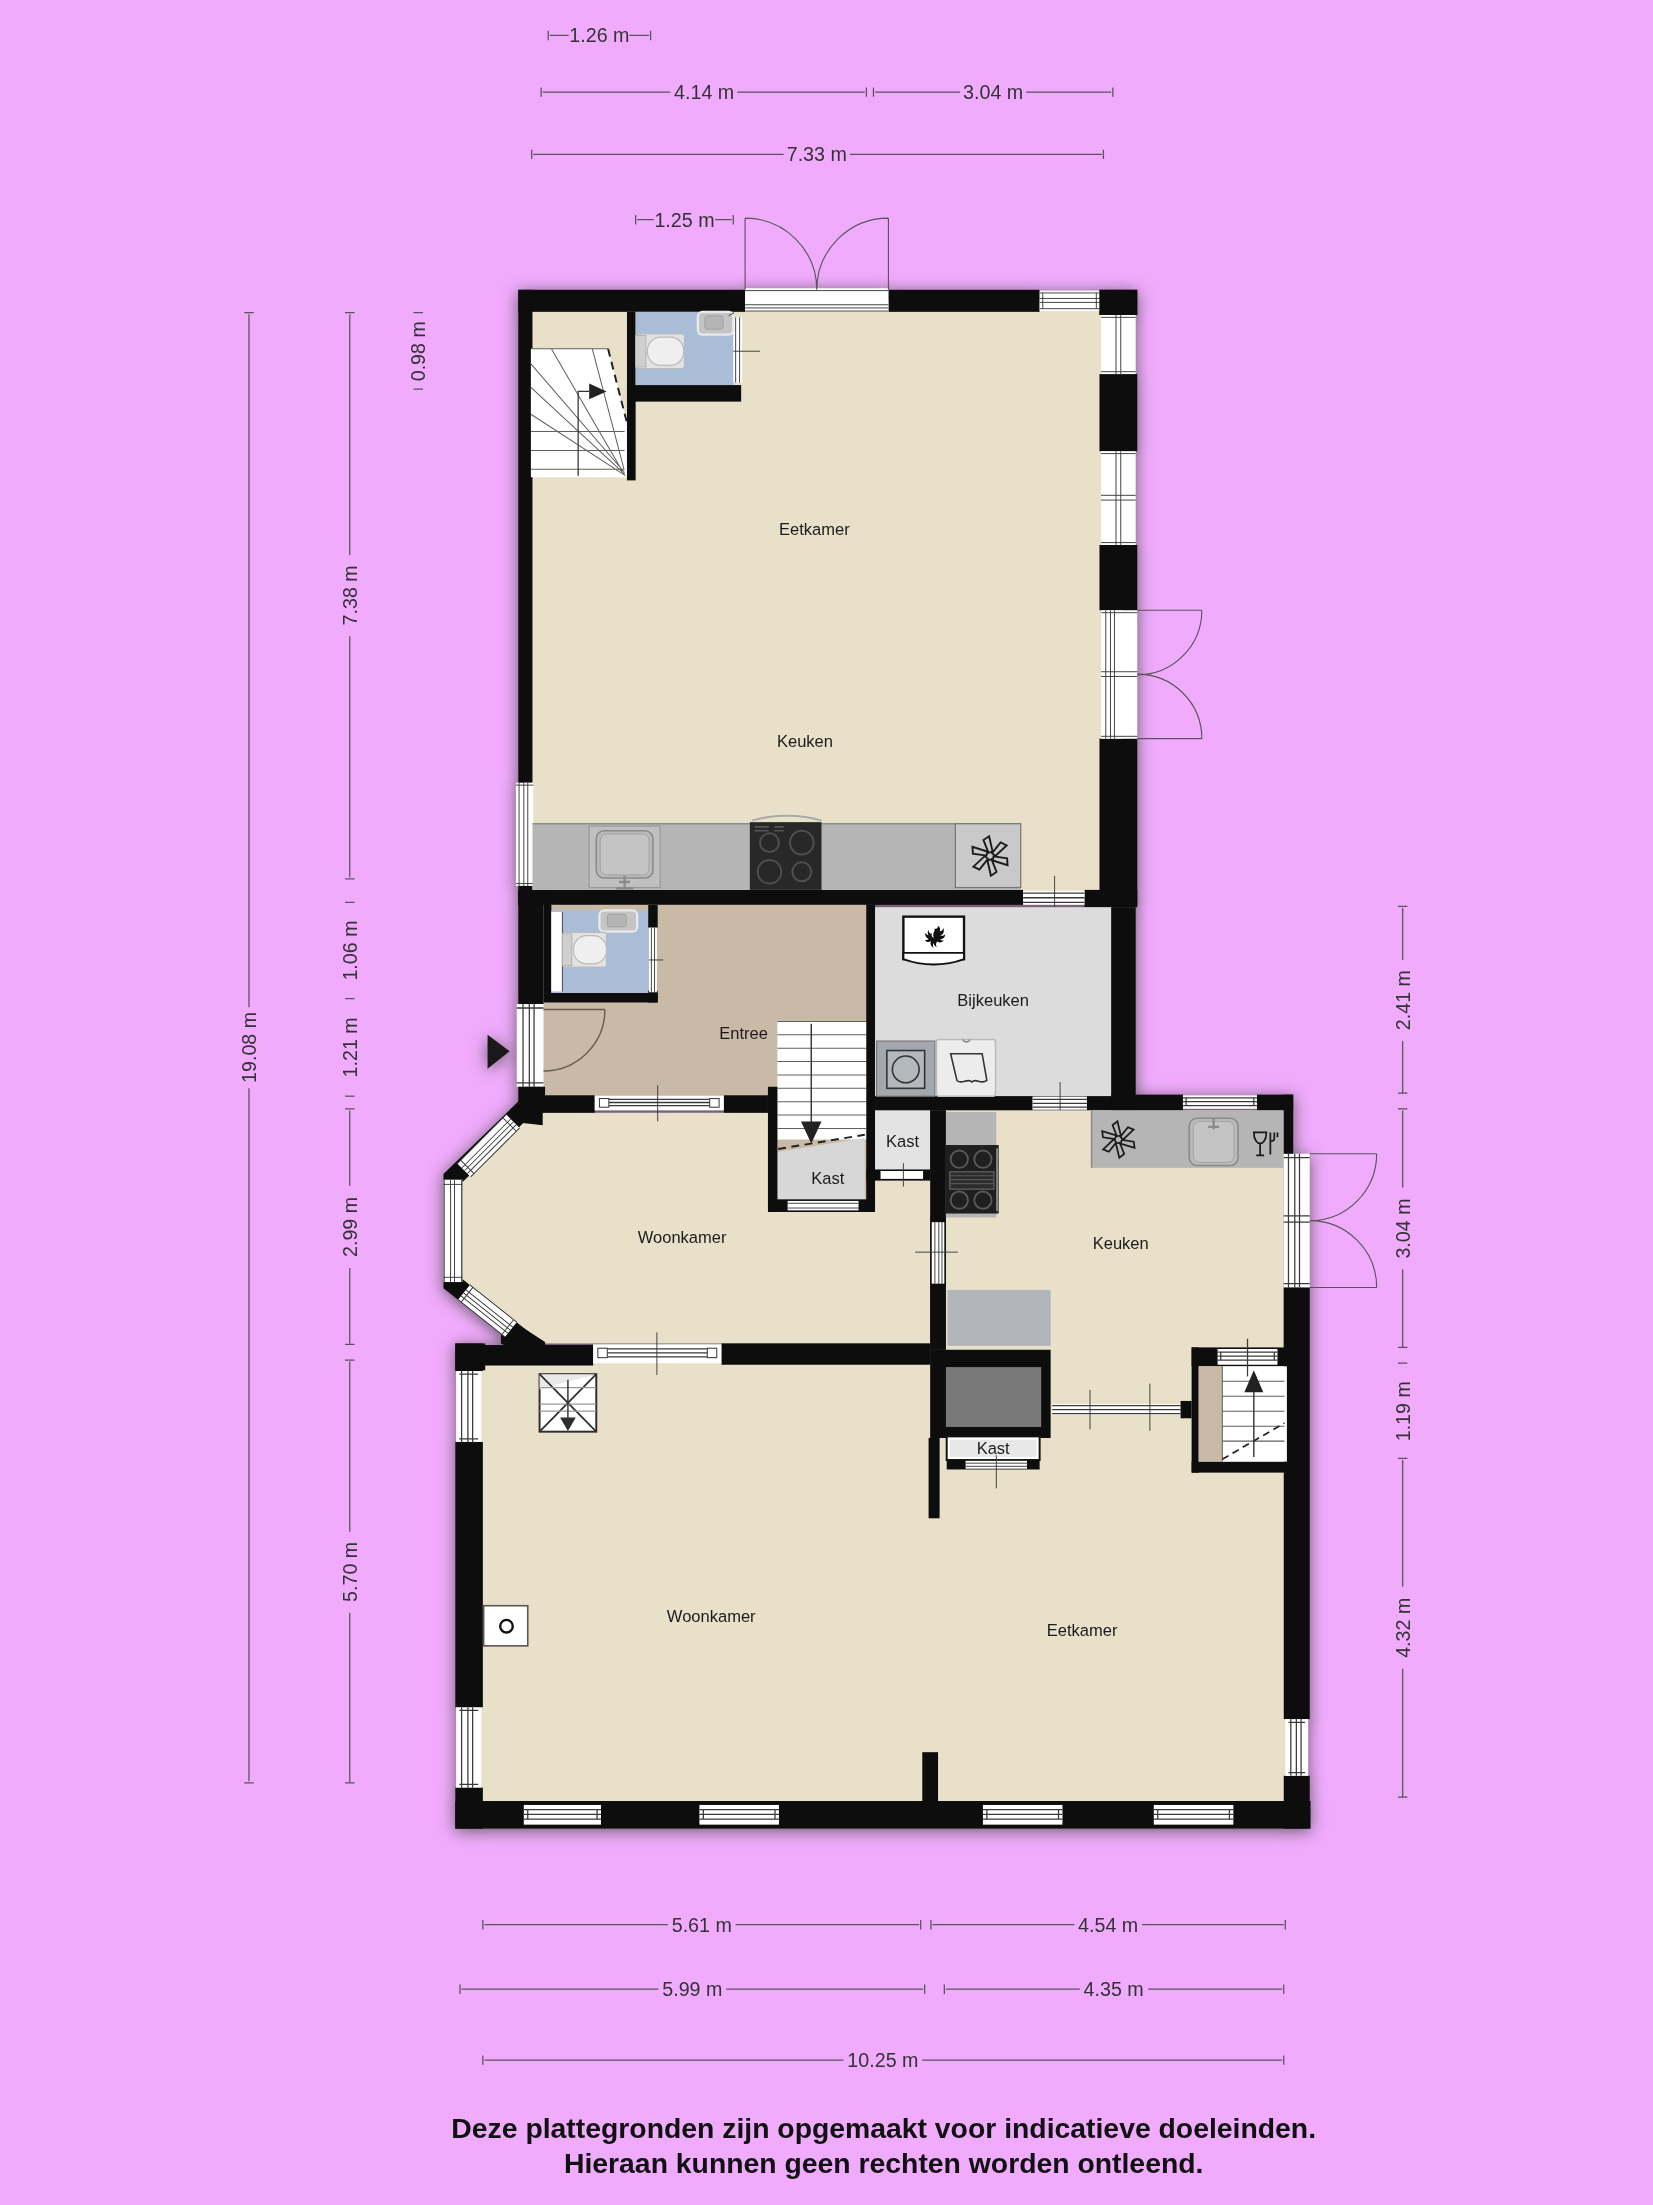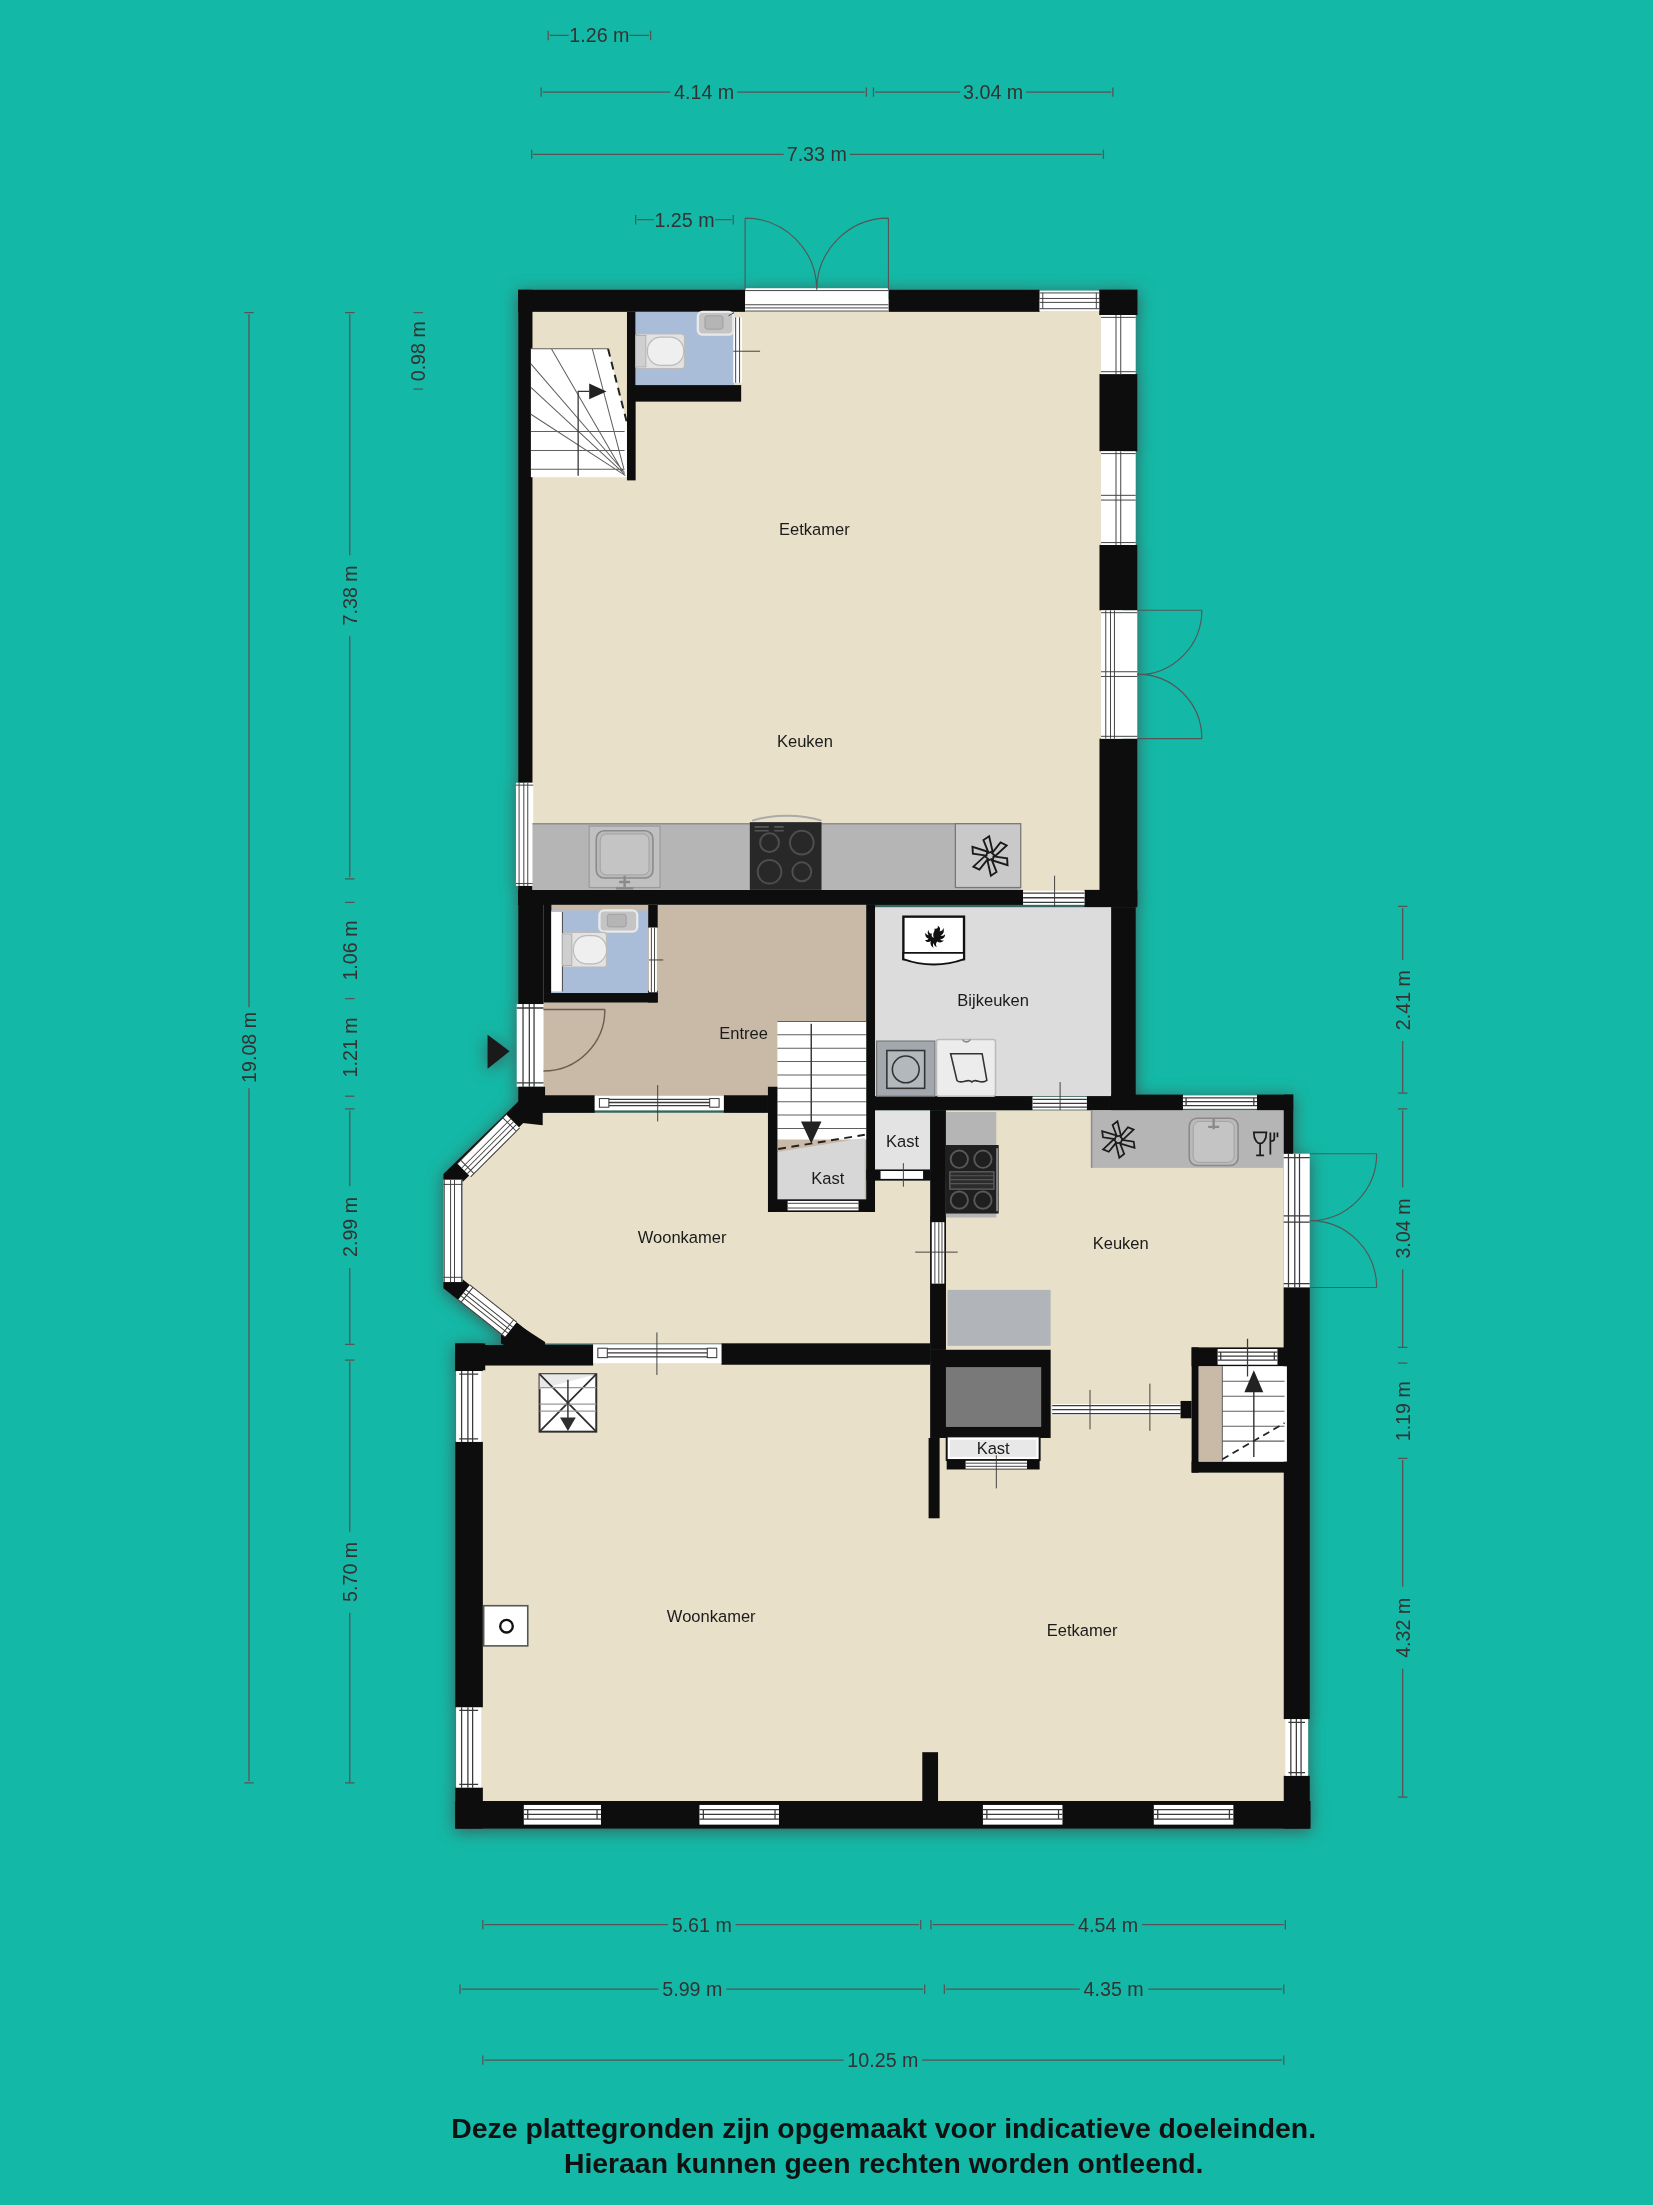--- a/index.html
+++ b/index.html
@@ -1,16 +1,16 @@
 <!DOCTYPE html>
 <html style="font-size:12.6px"><head>
 <meta charset="utf-8">
 <style>
 html,body{margin:0;padding:0;background:#fff}
-#wrap{width:1654px;height:2205px;position:relative;background:#14b8a6}
+#wrap{width:1654px;height:2205px;position:relative;background:#f0abfc}
 svg{display:block}
 text{font-family:"Liberation Sans",sans-serif}
 .dim{font-size:25px;fill:#333}
 .lbl{font-size:21px;fill:#1b1b1b}
 .wall{fill:#0d0d0d}
 .beige{fill:#e8e0c8}
 .taupe{fill:#c9baa8}
 .blue{fill:#a9bdd9}
 .lgray{fill:#dcdcdc}
 .win{fill:#ffffff}

